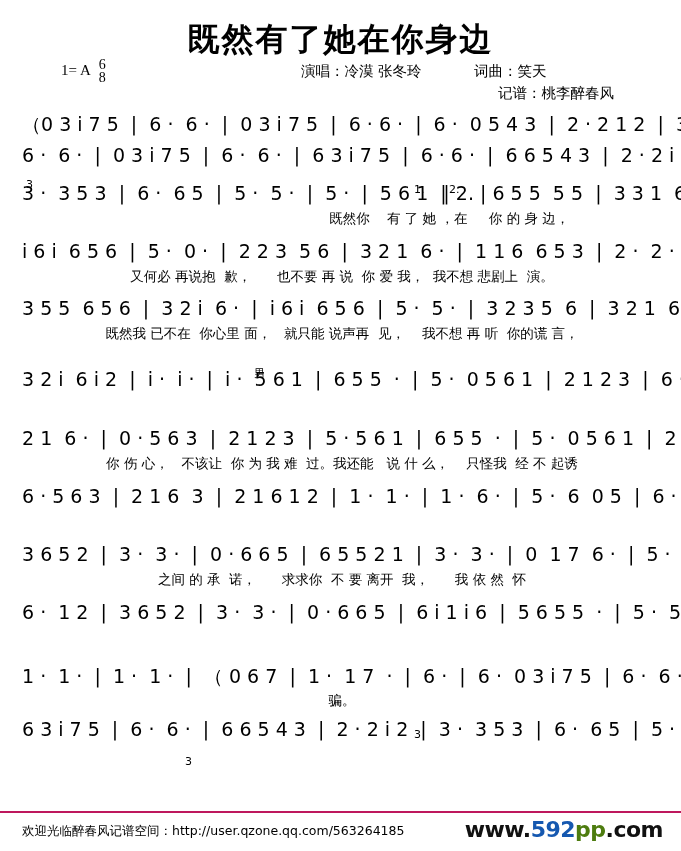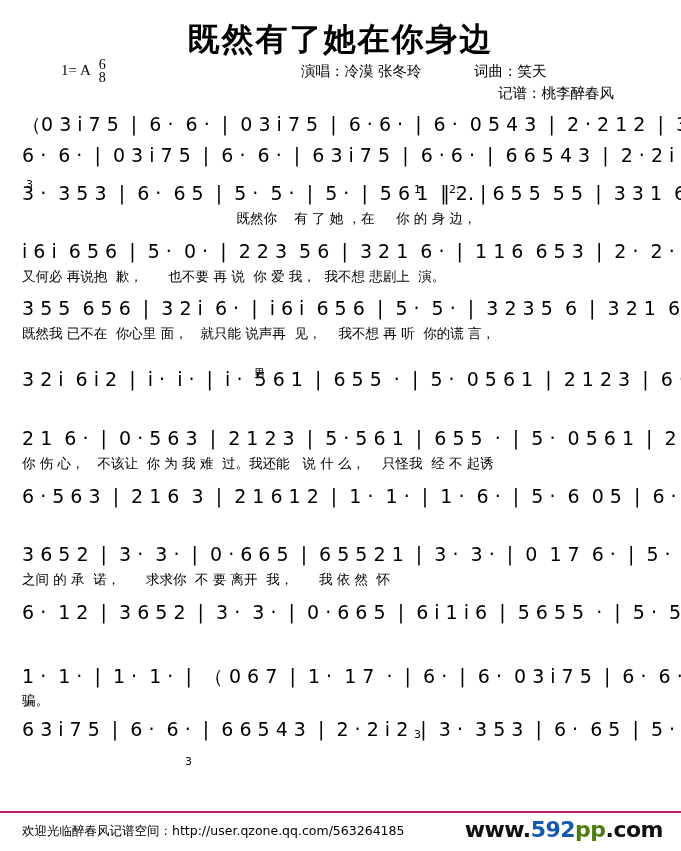--- a/index.html
+++ b/index.html
@@ -66,20 +66,21 @@
     white-space:pre;
   }
   .lyrics{
     position:absolute;
     left:0;top:28px;
     width:640px;
     height:24px;
     font-family:"DejaVu Sans", sans-serif;
     font-size:13.5px;
     white-space:pre;
+    text-align:center;
   }
 
   .footer{
     position:absolute;
     left:0;bottom:0;width:681px;height:38px;
     border-top:2px solid #be185d;
   }
   .footer-text{
     position:absolute;left:22px;top:10px;
     font-size:12.5px;

